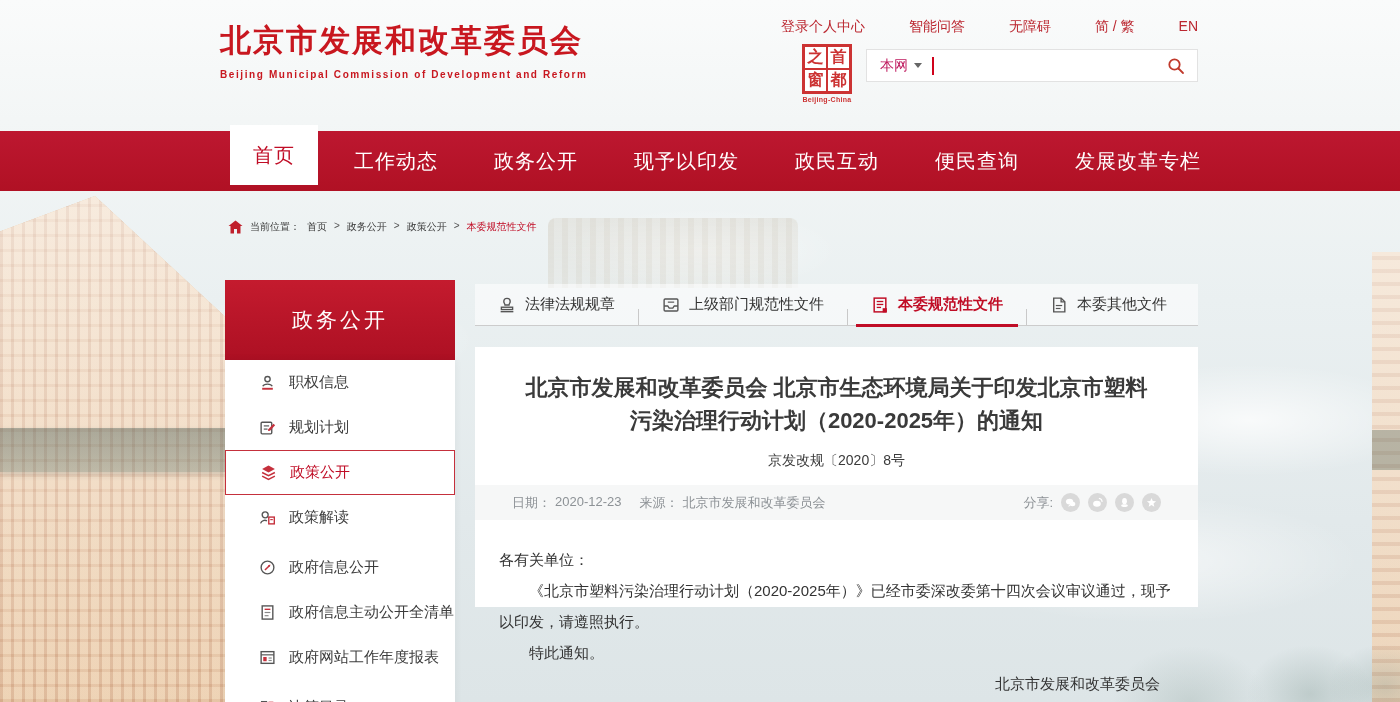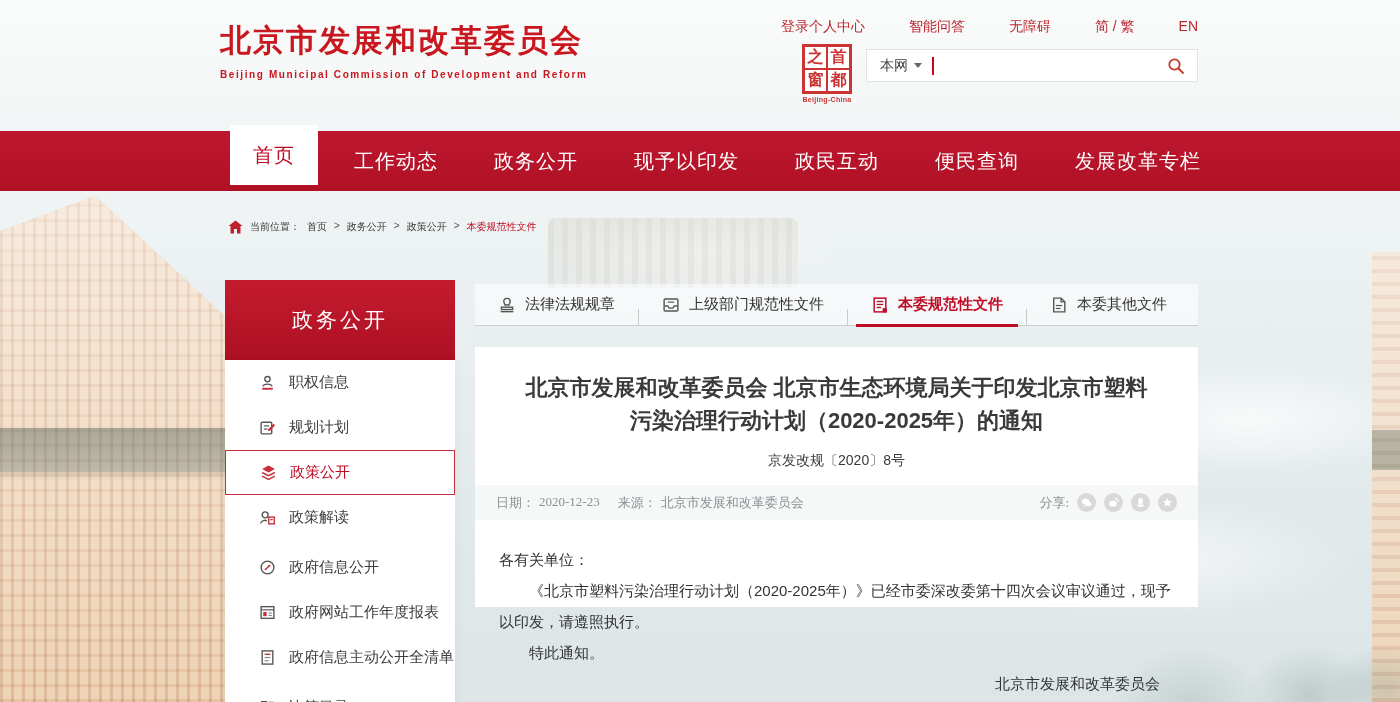--- a/index.html
+++ b/index.html
@@ -45,21 +45,21 @@
   .logo { position:absolute; left:220px; top:20px; cursor:pointer; }
   .logo-cn { font-size:31px; font-weight:bold; color:#c8171f; letter-spacing:2px; }
   .logo-en { margin-top:7px; font-size:10px; font-weight:bold; color:#c8171f; letter-spacing:1.6px; }
   .top-links { position:absolute; top:18px; right:202px; display:flex; gap:44px; }
   .top-link { font-size:14px; color:#bb2730; cursor:pointer; white-space:nowrap; }
   .seal { position:absolute; left:800px; top:44px; width:54px; cursor:pointer; }
   .seal-grid { width:50px; height:50px; margin:0 auto; border:2px solid #c33; display:grid; grid-template-columns:1fr 1fr; grid-template-rows:1fr 1fr; background:#fff; }
   .seal-grid span { display:flex; align-items:center; justify-content:center; font-size:16px; font-weight:bold; color:#c33; border:1px solid #c33; }
   .seal-caption { margin-top:2px; text-align:center; font-size:7px; color:#c33; font-weight:bold; letter-spacing:.3px; }
   .search-bar { position:absolute; left:866px; top:49px; width:332px; height:33px; background:#fff; border:1px solid #e2e2e2; display:flex; align-items:center; }
-  .search-scope { display:flex; align-items:center; gap:6px; padding:0 8px 0 13px; font-size:14px; color:#404040; cursor:pointer; }
+  .search-scope { display:flex; align-items:center; gap:6px; padding:0 8px 0 13px; font-size:14px; color:#be185d; cursor:pointer; }
   .caret-down { width:0; height:0; border-left:4px solid transparent; border-right:4px solid transparent; border-top:5px solid #666; }
   .text-cursor { width:2px; height:18px; background:#d0021b; margin-left:2px; }
   .search-input { flex:1; border:none; outline:none; height:100%; font-size:14px; padding:0 6px; background:transparent; }
   .search-btn { padding:0 12px; cursor:pointer; display:flex; align-items:center; }
 
   
   .nav { position:absolute; left:0; top:131px; width:1400px; height:60px; background:linear-gradient(180deg,#bd1730,#b01124); }
   .nav-inner { margin-left:230px; display:flex; align-items:stretch; height:100%; }
   .nav-item { display:flex; align-items:center; padding:0 28px; font-size:20px; color:#fff; letter-spacing:1px; cursor:pointer; white-space:nowrap; }
   .nav-item.active { position:relative; top:-6px; height:60px; width:88px; padding:0; justify-content:center; background:#fff; color:#c00d26; margin-right:8px; }
@@ -84,21 +84,21 @@
   .tab { position:relative; height:100%; display:flex; align-items:center; gap:9px; padding:0 23px; font-size:15px; color:#333; cursor:pointer; white-space:nowrap; }
   .tab.active { color:#c00d26; font-weight:bold; }
   .tab.active::after { content:""; position:absolute; left:8px; right:8px; bottom:-2px; height:3px; background:#c00d26; }
   .tab-divider { width:1px; height:16px; background:#c9c9c9; }
   .tab-icon { width:18px; height:18px; display:flex; }
 
   
   .content { position:absolute; left:475px; top:347px; width:723px; height:260px; background:#fff; padding-top:24px; }
   .article-title { width:660px; margin:0 auto; text-align:center; font-size:22px; font-weight:bold; color:#3a3a3a; line-height:33px; }
   .doc-number { margin-top:15px; text-align:center; font-size:14px; color:#3a3a3a; }
-  .meta-bar { margin-top:15px; height:35px; background:#f6f7f7; display:flex; align-items:center; padding:0 21px; font-size:13px; color:#8d9296;font-family:Liberation Serif, serif; }
+  .meta-bar { margin-top:15px; height:35px; background:#f6f7f7; display:flex; align-items:center; padding:0 37px; font-size:13px; color:#8d9296; }
   .meta-left { display:flex; gap:4px; }
   .meta-src { margin-left:14px; }
   .share { margin-left:auto; display:flex; align-items:center; gap:8px; }
   .share-circle { width:19px; height:19px; border-radius:50%; background:#d9d9d9; display:flex; align-items:center; justify-content:center; cursor:pointer; }
   .article-body { padding:24px 24px 0; font-size:15px; color:#333; line-height:31px; }
   .article-body p.indent { text-indent:2em; }
   .signature { text-align:right; padding-right:14px; }
 </style>
 </head>
 <body>
@@ -233,40 +233,40 @@
             <path d="M5.6 10.4 L10.2 5.8" stroke="#c5303c" stroke-width="1.4"></path>
             <path d="M10.8 5.2 l-1 2.4 -1.4-1.4 Z" fill="#c5303c"></path>
           </svg>
       </span>
       <span>政府信息公开</span>
     </div>
 
     <div class="side-item">
       <span class="side-icon">
         <svg width="17" height="17" viewBox="0 0 16 16">
+            <rect x="3" y="1.8" width="10" height="12.4" fill="none" stroke="#555" stroke-width="1.3"></rect>
+            <line x1="5.3" y1="5" x2="10.7" y2="5" stroke="#c5303c" stroke-width="1.3"></line>
+            <line x1="5.3" y1="8" x2="10.7" y2="8" stroke="#888" stroke-width="1.1"></line>
+            <line x1="5.3" y1="11" x2="9" y2="11" stroke="#888" stroke-width="1.1"></line>
+          </svg>
+      </span>
+      <span>政府信息主动公开全清单</span>
+    </div>
+
+    <div class="side-item">
+      <span class="side-icon">
+        <svg width="17" height="17" viewBox="0 0 16 16">
             <rect x="2" y="2.5" width="12" height="11" fill="none" stroke="#555" stroke-width="1.3"></rect>
             <line x1="2" y1="5.5" x2="14" y2="5.5" stroke="#555" stroke-width="1.1"></line>
             <rect x="4" y="7.5" width="3.2" height="4" fill="#c5303c"></rect>
             <line x1="9" y1="8.5" x2="12" y2="8.5" stroke="#888" stroke-width="1.1"></line>
             <line x1="9" y1="10.8" x2="12" y2="10.8" stroke="#888" stroke-width="1.1"></line>
           </svg>
       </span>
       <span>政府网站工作年度报表</span>
-    </div>
-
-    <div class="side-item">
-      <span class="side-icon">
-        <svg width="17" height="17" viewBox="0 0 16 16">
-            <rect x="3" y="1.8" width="10" height="12.4" fill="none" stroke="#555" stroke-width="1.3"></rect>
-            <line x1="5.3" y1="5" x2="10.7" y2="5" stroke="#c5303c" stroke-width="1.3"></line>
-            <line x1="5.3" y1="8" x2="10.7" y2="8" stroke="#888" stroke-width="1.1"></line>
-            <line x1="5.3" y1="11" x2="9" y2="11" stroke="#888" stroke-width="1.1"></line>
-          </svg>
-      </span>
-      <span>政府信息主动公开全清单</span>
     </div>
 
     <div class="side-item gap-before">
       <span class="side-icon">
         <svg width="17" height="17" viewBox="0 0 16 16">
             <rect x="2.5" y="2.5" width="4.5" height="4.5" fill="none" stroke="#555" stroke-width="1.3"></rect>
             <rect x="9" y="2.5" width="4.5" height="4.5" fill="#c5303c"></rect>
             <rect x="2.5" y="9" width="4.5" height="4.5" fill="none" stroke="#555" stroke-width="1.3"></rect>
             <rect x="9" y="9" width="4.5" height="4.5" fill="none" stroke="#555" stroke-width="1.3"></rect>
           </svg>

